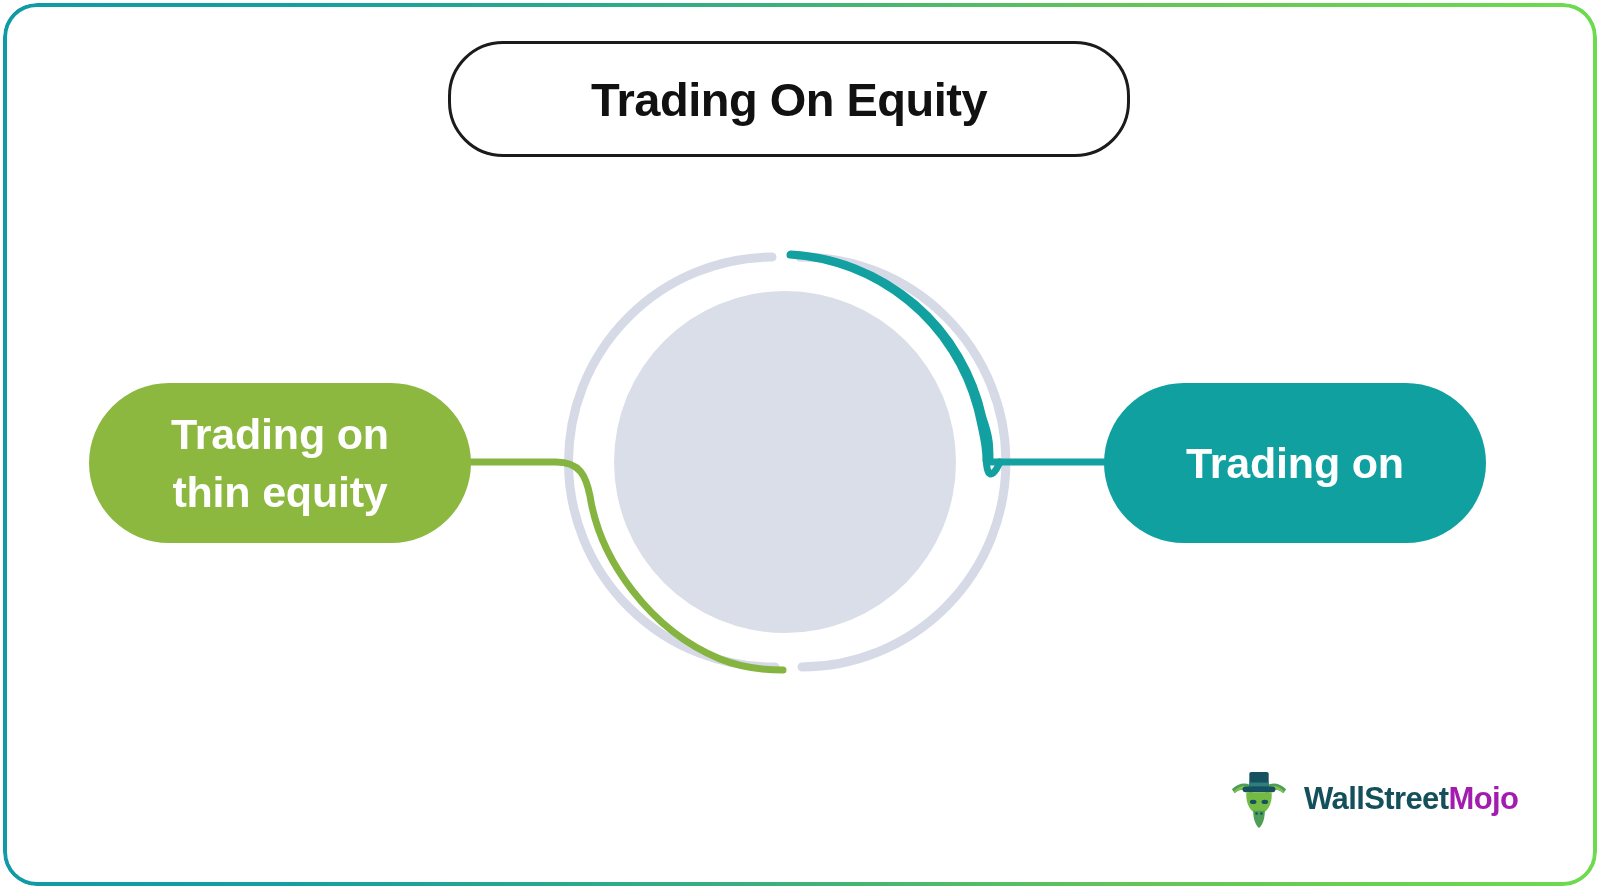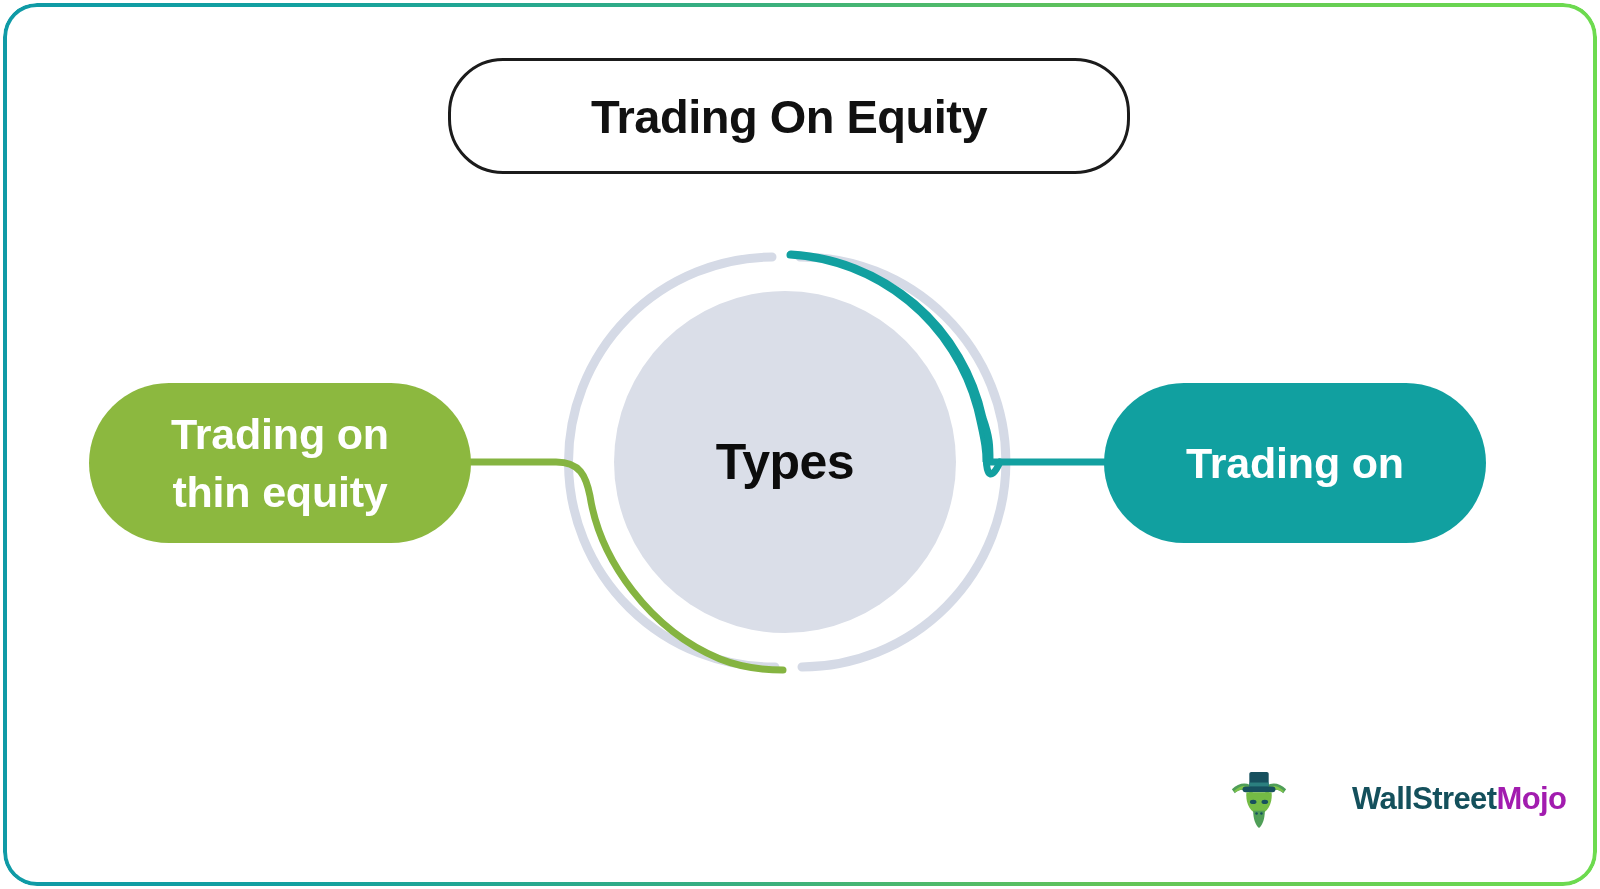--- a/index.html
+++ b/index.html
@@ -8,21 +8,21 @@
 
   #canvas{position:relative;width:1600px;height:889px;background:#ffffff;}
   #frame-inner{position:absolute;left:3px;top:3px;width:1594px;height:883px;
          border-radius:34px;box-sizing:border-box;border:4px solid transparent;
          background:linear-gradient(90deg,#0f9aa6 0%,#12a0a0 18%,#3bb07d 48%,#63c457 70%,#6ddb4f 100%) border-box;
          -webkit-mask:linear-gradient(#fff 0 0) padding-box,linear-gradient(#fff 0 0);
          -webkit-mask-composite:xor;mask-composite:exclude;
          pointer-events:none;}
 
   
-  #title-pill{position:absolute;left:448px;top:58px;width:676px;height:110px;
+  #title-pill{position:absolute;left:448px;top:41px;width:676px;height:110px;
     border:3px solid #1b1b1b;border-radius:55px;background:#ffffff;
     display:flex;align-items:center;justify-content:center;}
   #title-text{font-size:47px;font-weight:700;color:#111111;letter-spacing:-0.5px;
     font-family:"Liberation Sans","DejaVu Sans",sans-serif;white-space:nowrap;}
 
   
   #diagram{position:absolute;left:0;top:0;width:1600px;height:889px;}
 
   
   #hub-label{position:absolute;left:585px;top:424px;width:400px;height:76px;
@@ -37,21 +37,21 @@
     font-family:"Liberation Sans","DejaVu Sans",sans-serif;letter-spacing:-0.2px;}
   #branch-left{left:89px;top:383px;background:#8cb83f;}
   #branch-right{left:1104px;top:383px;background:#11a0a0;}
 
   
   #logo{position:absolute;left:1228px;top:766px;height:66px;
     display:flex;align-items:center;gap:14px;}
   #logo-mark{width:62px;height:62px;flex:0 0 auto;}
   #logo-text{font-size:31px;font-weight:700;letter-spacing:-0.6px;white-space:nowrap;
     font-family:"Liberation Sans","DejaVu Sans",sans-serif;}
-  .logo-w{color:#14505c;margin-left:48px;}
+  .logo-w{color:#14505c;}
   .logo-m{color:#a21caf;}
 </style>
 </head>
 <body>
 
 <div id="canvas">
 
   <div id="frame-inner"></div>
 
   <div id="title-pill">
@@ -76,21 +76,20 @@
              C 990 438 990 445 990 462
              L 1104 462" fill="none" stroke="#12a0a0" stroke-width="7" stroke-linecap="round" stroke-linejoin="round"></path>
 
     <path d="M 471 462
              L 556 462
              C 580 462 586 476 590 496
              C 600 560 650 630 720 659
              C 740 667 760 670 783 670" fill="none" stroke="#85b441" stroke-width="7" stroke-linecap="round" stroke-linejoin="round"></path>
   </svg>
 
-  <div id="hub-label">Types</div>
 
   <div class="branch" id="branch-left">
     <div class="branch-label">
       <span>Trading on</span><br>
       <span>thin equity</span>
     </div>
   </div>
 
   <div class="branch" id="branch-right">
     <div class="branch-label">

